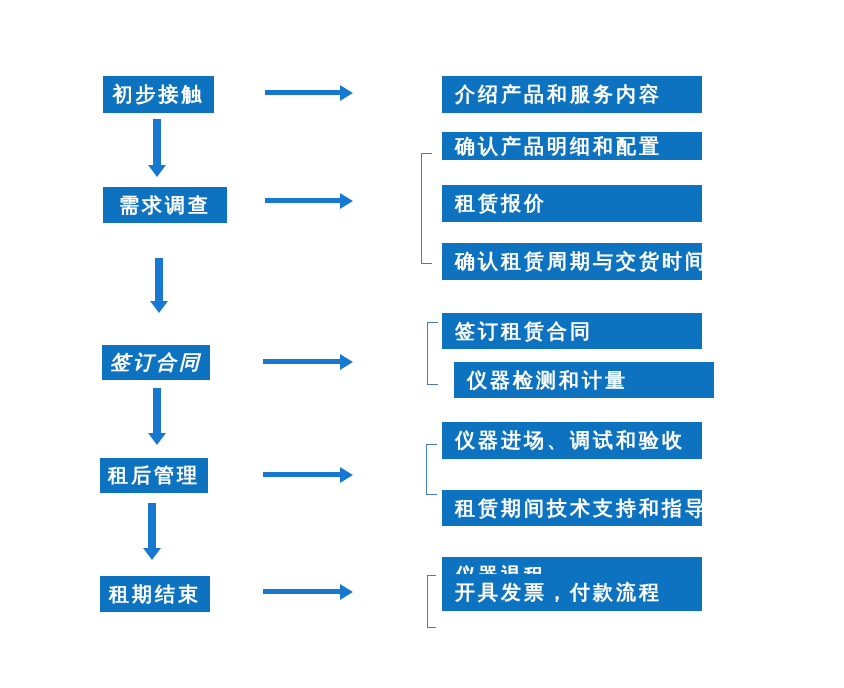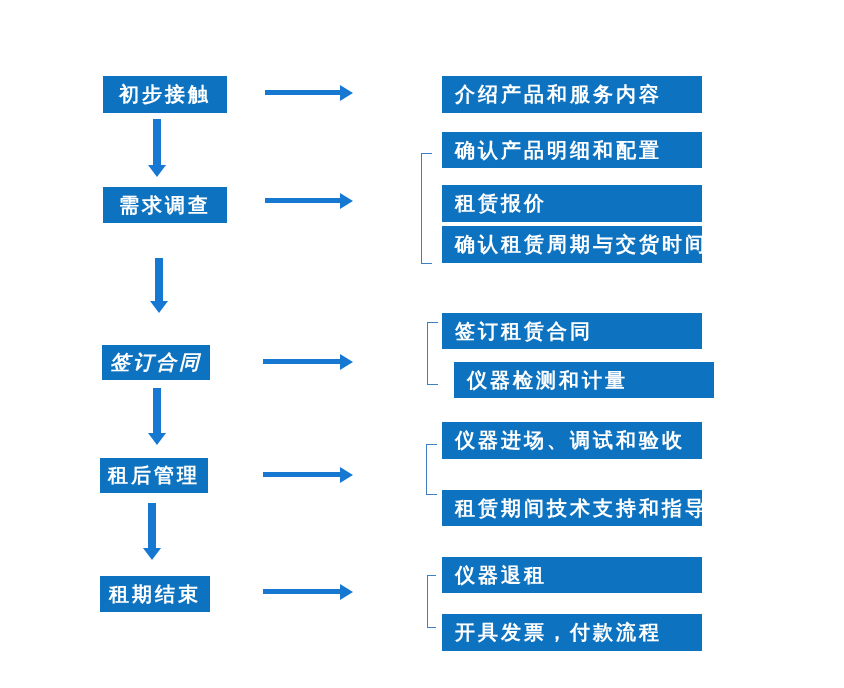--- a/index.html
+++ b/index.html
@@ -31,37 +31,37 @@
     position:absolute;
     background:var(--box);
     color:var(--boxtext);
     font-size:20px;font-weight:bold;letter-spacing:3px;
     display:flex;align-items:center;
     white-space:nowrap;
   }
   .box.center{justify-content:center;}
   .box.lead{padding-left:13px;justify-content:flex-start;}
   
-  .l1{left:103px;top:76px;width:124px;height:37px;}
+  .l1{left:103px;top:76px;width:111px;height:37px;}
   .l2{left:103px;top:187px;width:124px;height:36px;}
   .l3{left:102px;top:345px;width:108px;height:35px;font-style:italic;}
   .l4{left:100px;top:458px;width:108px;height:35px;}
   .l5{left:100px;top:576px;width:110px;height:36px;}
   
   .r{left:442px;width:260px;height:37px;}
   .r1{top:76px;}
-  .r2{top:132px;height:36px;}
+  .r2{top:132px;height:28px;}
   .r3{top:185px;}
-  .r4{top:226px;}
+  .r4{top:243px;}
   .r5{top:313px;height:36px;}
   .r6{top:362px;height:36px;margin-left:12px;}
   .r7{top:422px;}
   .r8{top:490px;height:36px;}
   .r9{top:557px;height:36px;}
-  .r10{top:614px;}
+  .r10{top:574px;}
   
   .harrow{
     position:absolute;height:5px;background:var(--arrow);
   }
   .harrow::after{
     content:"";position:absolute;right:-13px;top:50%;
     transform:translateY(-50%);
     border-left:13px solid var(--arrow);
     border-top:8px solid transparent;
     border-bottom:8px solid transparent;

